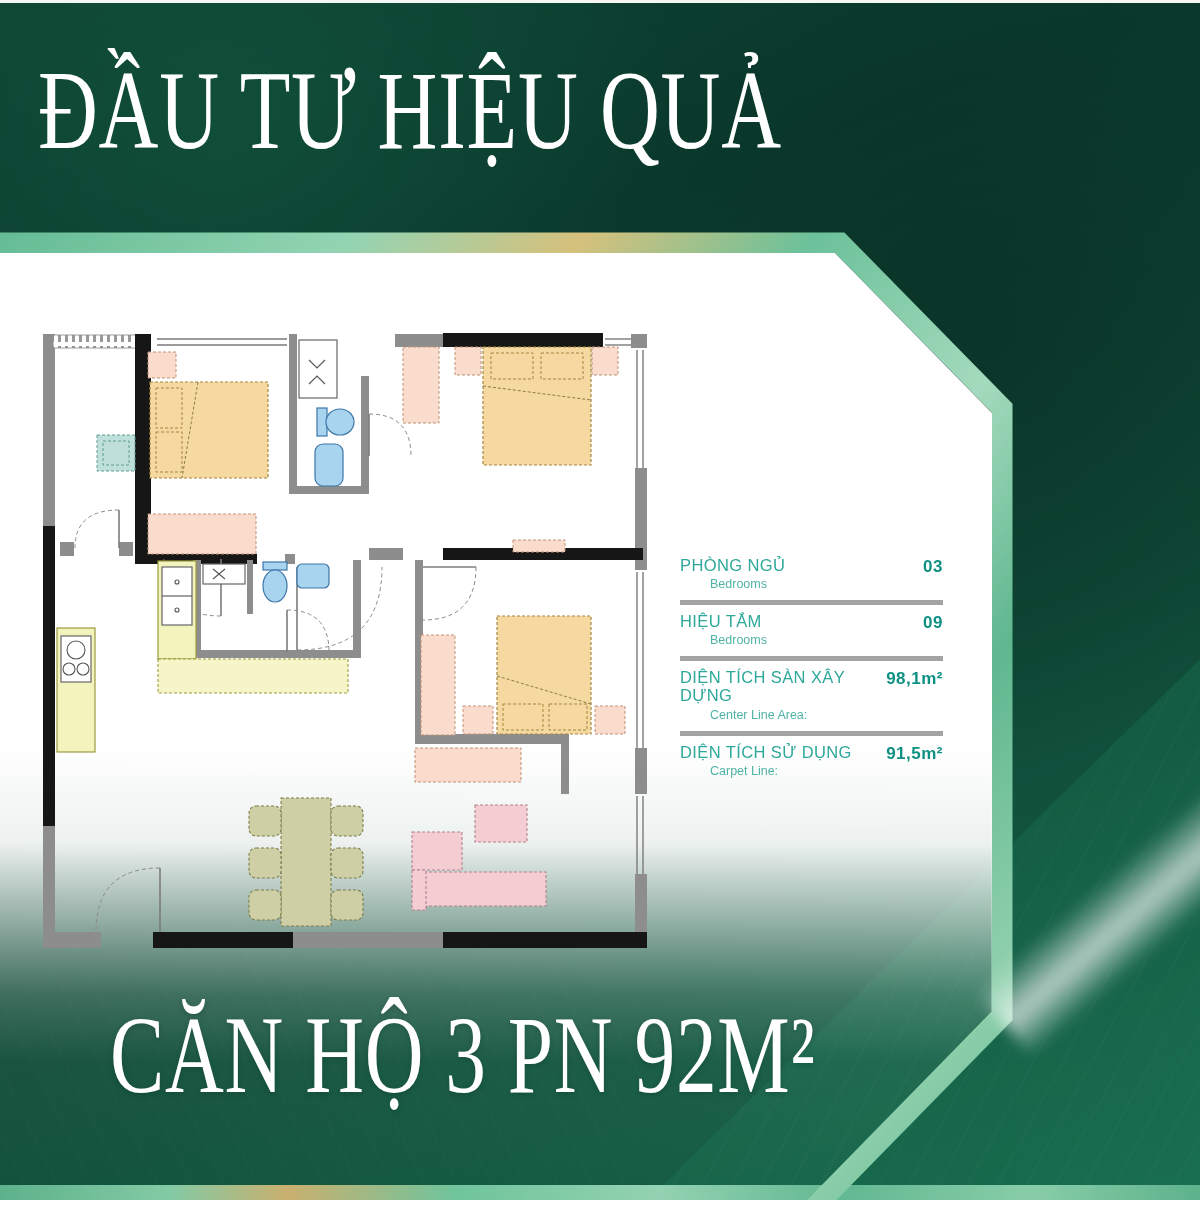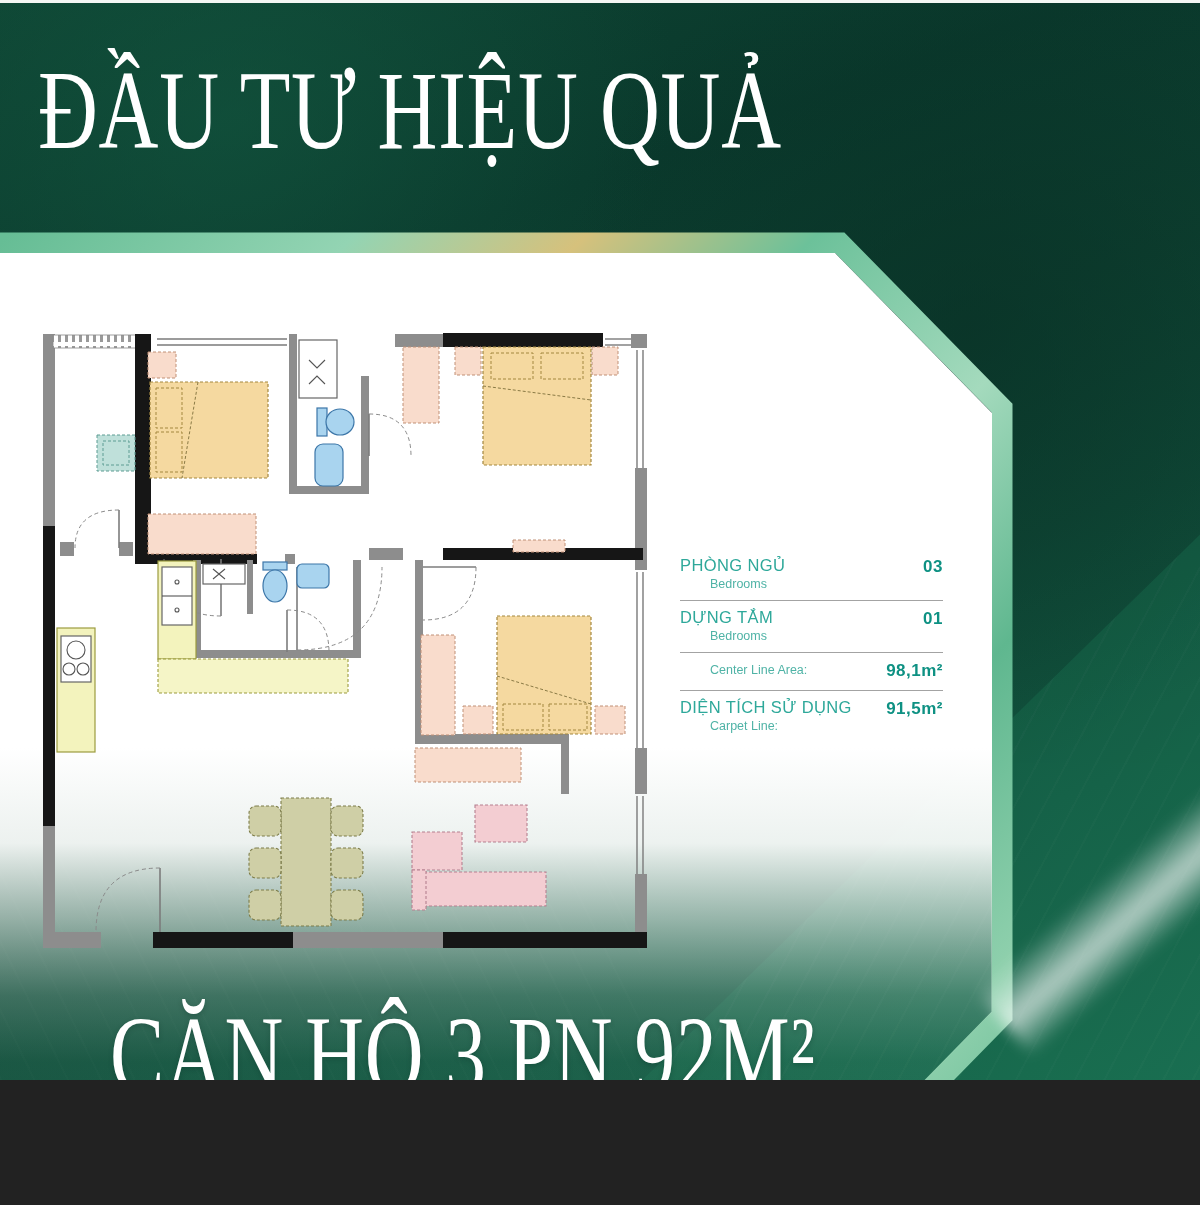--- a/index.html
+++ b/index.html
@@ -9,21 +9,21 @@
     --plan-bed:#f5d9a0;
     --plan-pink:#f9dccc;
     --plan-kitchen:#f3f3bd;
     --plan-fixture-blue:#a9d4ef;
     --plan-dining:#cfcfa6;
     --plan-sofa:#f3cdd2;
     --plan-desk-teal:#bfe0da;
   }
   html,body{margin:0;padding:0;background:#222;}
   .stage{
-    position:relative;width:1200px;height:1080px;overflow:hidden;
+    position:relative;width:1200px;height:1205px;overflow:hidden;
     font-family:"Liberation Sans",sans-serif;background:#0c4233;
   }
   
   .bg-base{position:absolute;inset:0;
     background:linear-gradient(160deg,#0e4433 0%,#0a392c 26%,#0d4030 44%,#0f4836 60%,#125640 78%,#176349 100%);}
   .bg-leaf-a{position:absolute;left:-220px;top:-260px;width:900px;height:760px;border-radius:50%;
     background:radial-gradient(closest-side,rgba(20,90,66,.55),rgba(20,90,66,0));transform:rotate(-18deg);}
   .bg-leaf-b{position:absolute;right:-180px;top:-120px;width:820px;height:900px;border-radius:48%;
     background:radial-gradient(closest-side,rgba(8,46,36,.6),rgba(8,46,36,0));transform:rotate(22deg);}
   .bg-leaf-veins{position:absolute;right:0;bottom:0;width:680px;height:620px;opacity:.35;
@@ -46,21 +46,21 @@
   
   .title-top{position:absolute;left:38px;top:46px;color:#ffffff;font-family:"Liberation Serif",serif;
     font-size:112px;font-weight:400;letter-spacing:1px;white-space:nowrap;
     transform:scaleX(.74);transform-origin:left top;}
   .title-bottom{position:absolute;left:110px;top:992px;color:#ffffff;font-family:"Liberation Serif",serif;
     font-size:110px;font-weight:400;letter-spacing:1px;white-space:nowrap;
     transform:scaleX(.74);transform-origin:left top;text-shadow:0 2px 6px rgba(0,40,30,.25);}
   
   .specs{position:absolute;left:680px;top:549px;width:263px;}
   .spec-row{display:flex;justify-content:space-between;align-items:flex-start;
-    padding:7px 0 9px;border-bottom:1px solid #a3a3a3;}
+    padding:7px 0 9px;border-bottom:5px solid #a3a3a3;}
   .spec-row:last-child{border-bottom:none;}
   .spec-label{color:var(--accent-teal);font-size:16.5px;letter-spacing:.4px;line-height:1.1;}
   .spec-sub{color:#4fb3a6;font-size:12.5px;margin-top:3px;margin-left:30px;}
   .spec-value{color:var(--value-teal);font-size:17px;font-weight:bold;letter-spacing:.5px;white-space:nowrap;padding-top:1px;}
   
   .plan-svg{position:absolute;left:35px;top:320px;width:625px;height:645px;}
   .w-gray{fill:#8d8d8d;}
   .w-black{fill:#161616;}
   .w-win{fill:url(#ticks);stroke:#888;stroke-width:.8;}
   .win-line{stroke:#7a7a7a;stroke-width:1.4;}
@@ -278,27 +278,28 @@
   <div class="specs">
     <div class="spec-row">
       <div class="spec-text">
         <div class="spec-label">PHÒNG NGỦ</div>
         <div class="spec-sub">Bedrooms</div>
       </div>
       <div class="spec-value">03</div>
     </div>
     <div class="spec-row">
       <div class="spec-text">
-        <div class="spec-label">DỰNG TẮM</div>
+        <div class="spec-label">HIỆU TẮM</div>
         <div class="spec-sub">Bedrooms</div>
       </div>
-      <div class="spec-value">01</div>
+      <div class="spec-value">09</div>
     </div>
     <div class="spec-row">
       <div class="spec-text">
+        <div class="spec-label">DIỆN TÍCH SÀN XÂY DỰNG</div>
         <div class="spec-sub">Center Line Area:</div>
       </div>
       <div class="spec-value">98,1m²</div>
     </div>
     <div class="spec-row">
       <div class="spec-text">
         <div class="spec-label">DIỆN TÍCH SỬ DỤNG</div>
         <div class="spec-sub">Carpet Line:</div>
       </div>
       <div class="spec-value">91,5m²</div>

